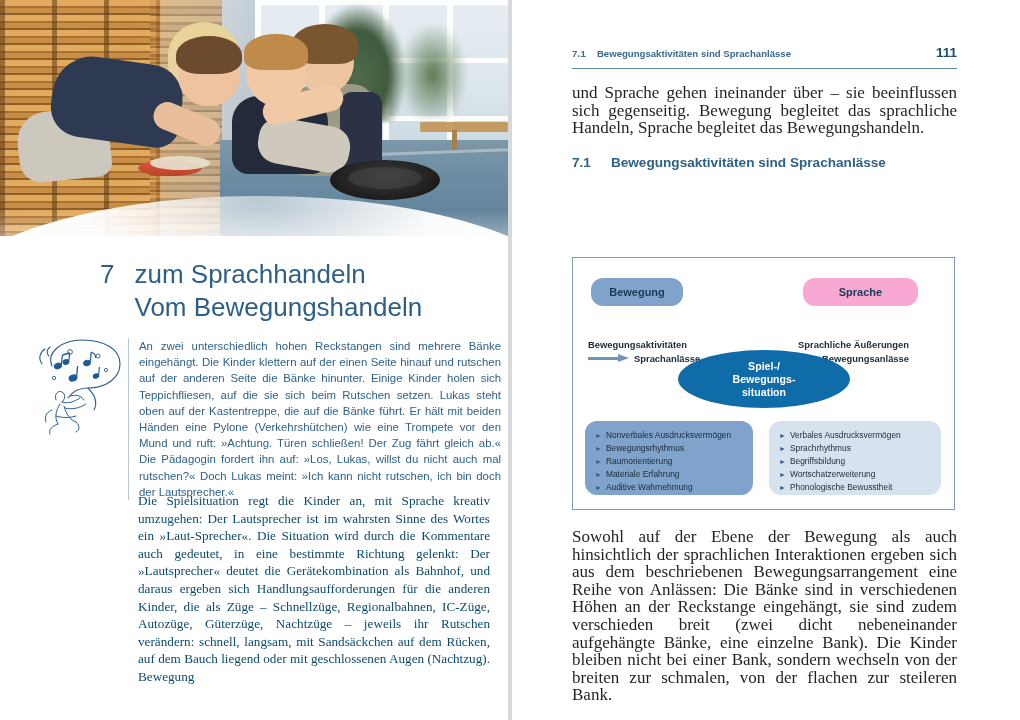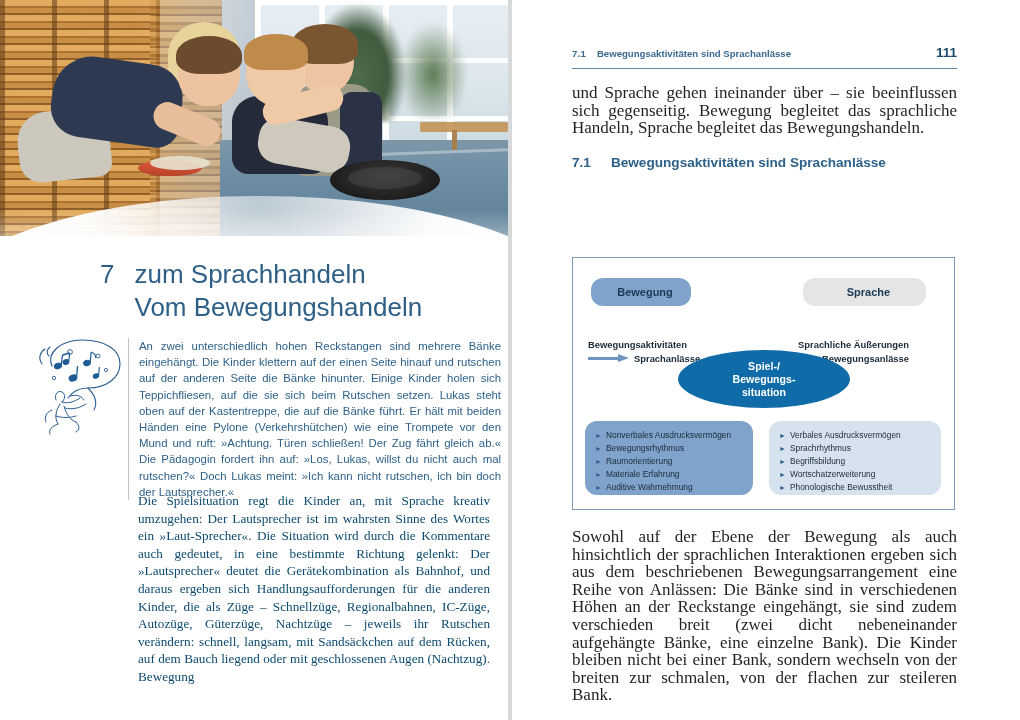--- a/index.html
+++ b/index.html
@@ -272,29 +272,28 @@
 
   .pill {
     position:absolute;
     border-radius: 12px;
     font-family:"Liberation Sans", sans-serif;
     font-size: 11px;
     font-weight:700;
     color:#1b3a55;
     display:flex; align-items:center; justify-content:center;
     text-align:center;
-    padding-left:8px;
   }
   .pill-bewegung {
     left: 18px; top: 20px; width: 92px; height: 28px;
     background: #7fa3cb;
   }
   .pill-sprache {
     left: 230px; top: 20px; width: 115px; height: 28px;
-    background: #e5e5e5;
+    background: #f9a8d4;
   }
 
   .flowlabel {
     position:absolute;
     font-family:"Liberation Sans", sans-serif;
     font-size: 9.4px;
     font-weight: 700;
     color:#1b2a38;
     line-height: 13.5px;
     white-space: nowrap;

